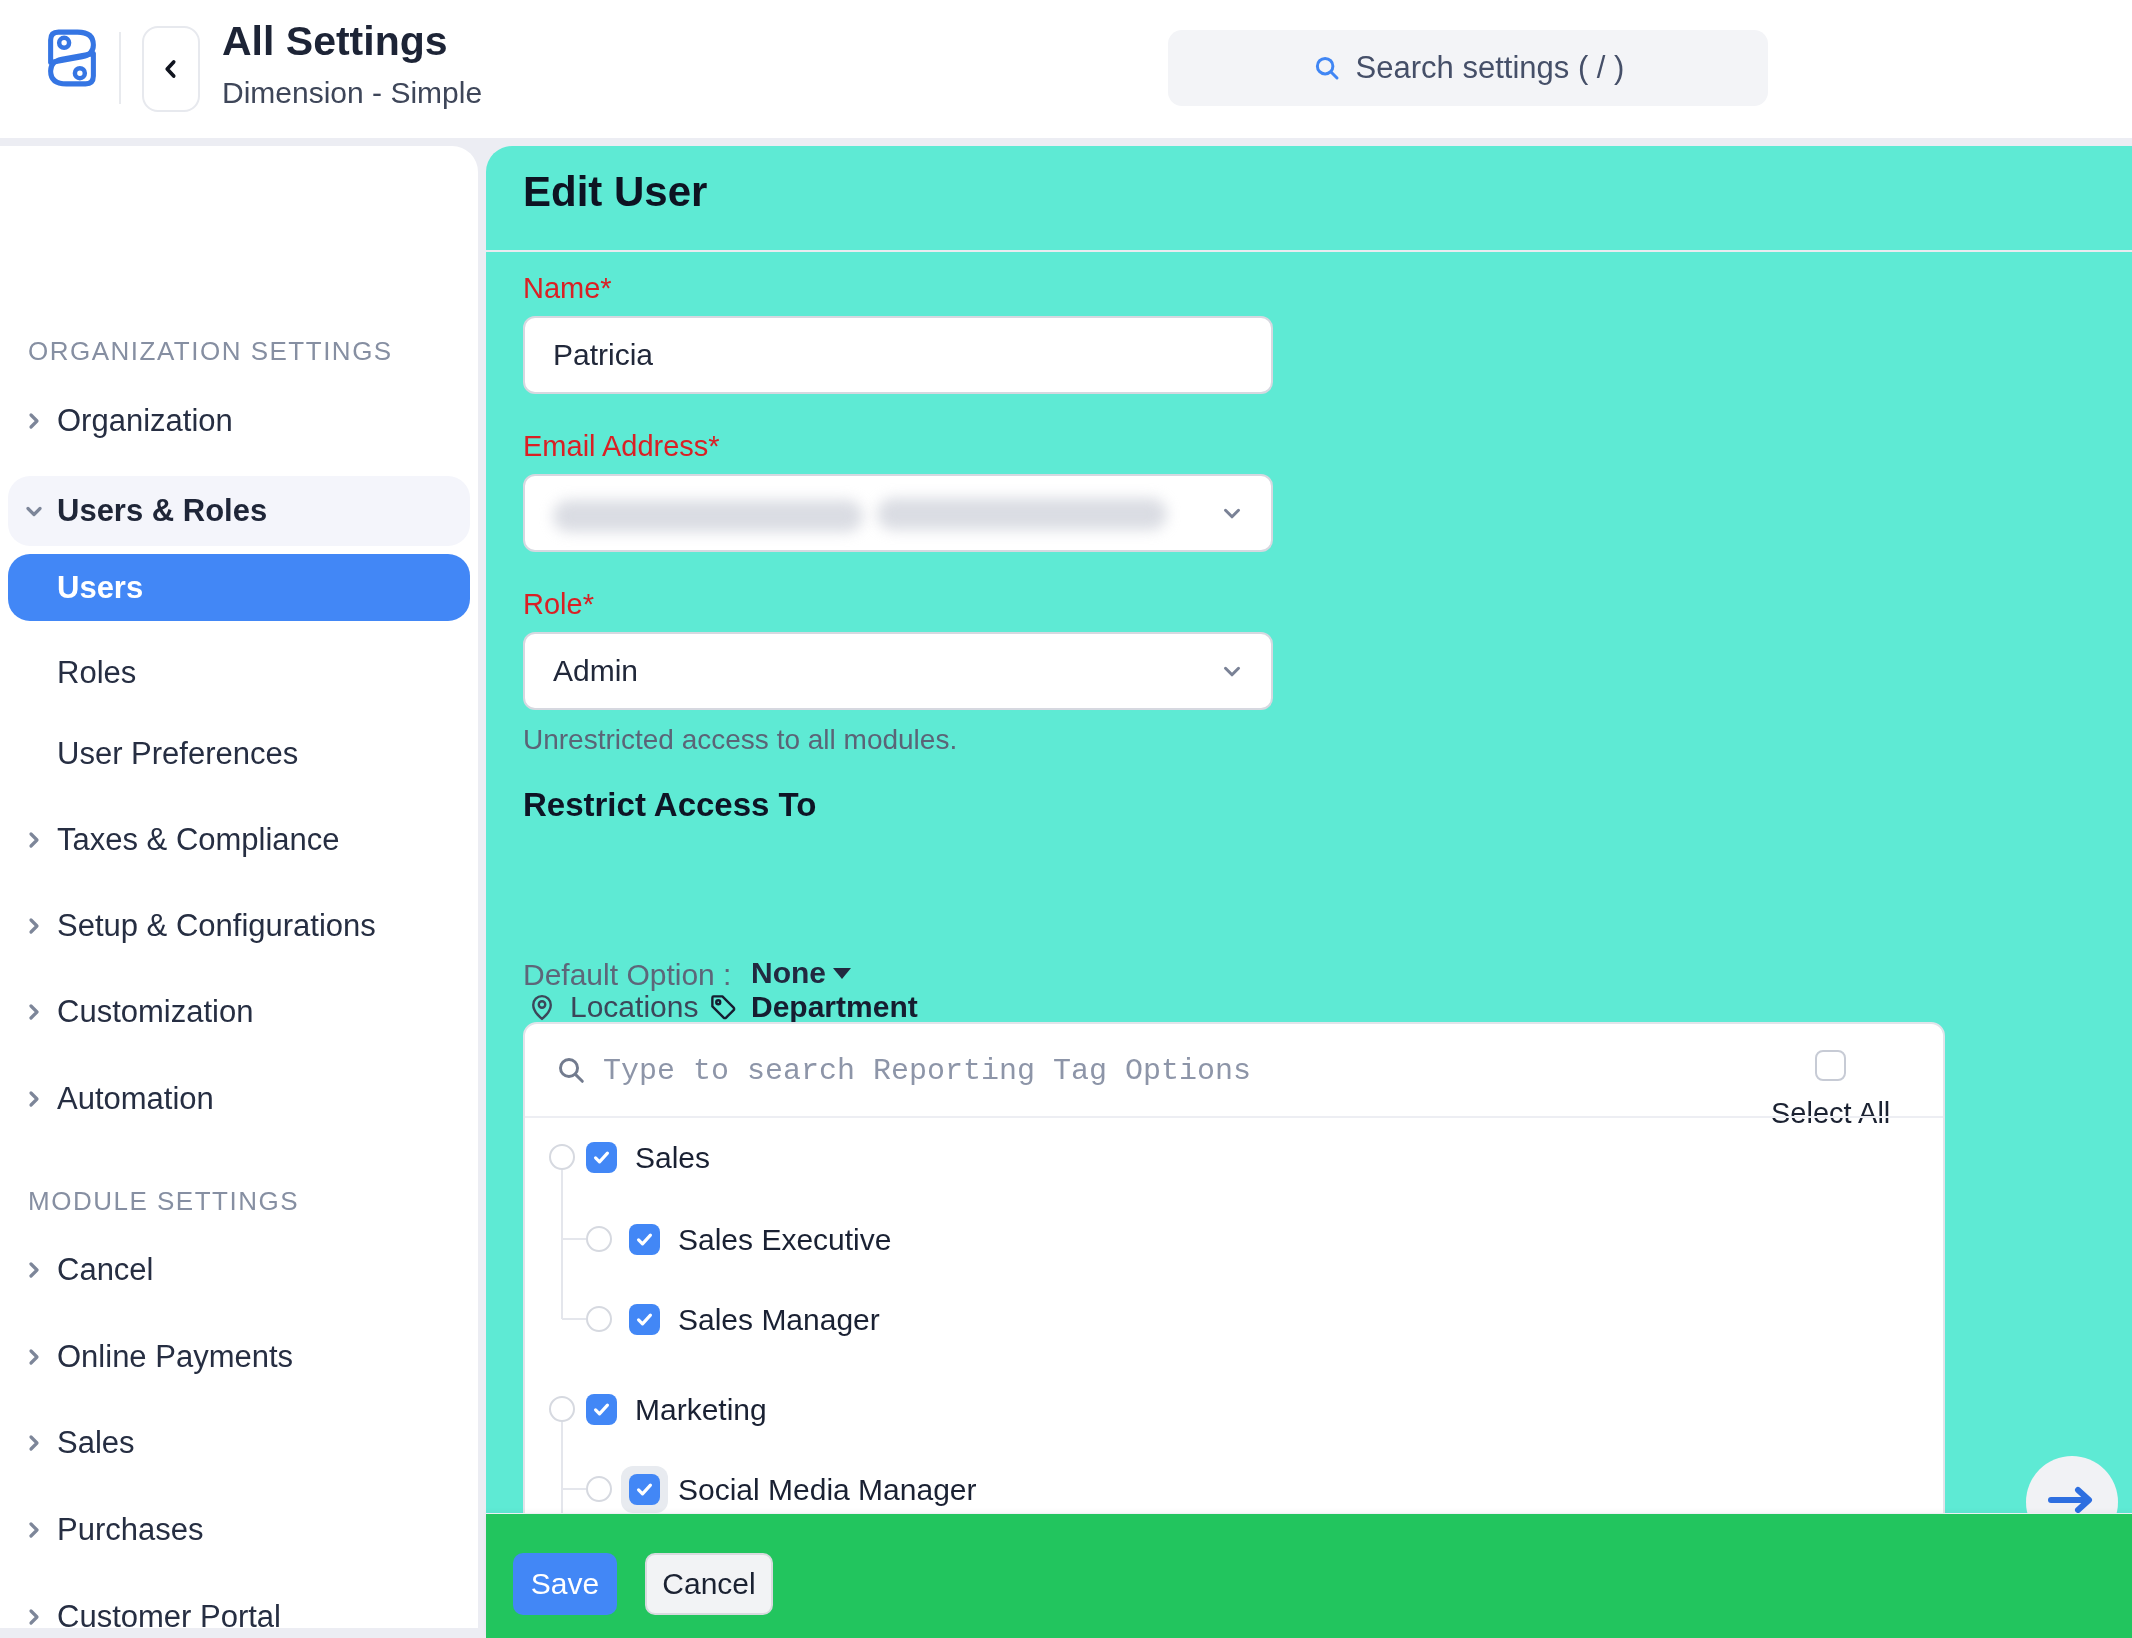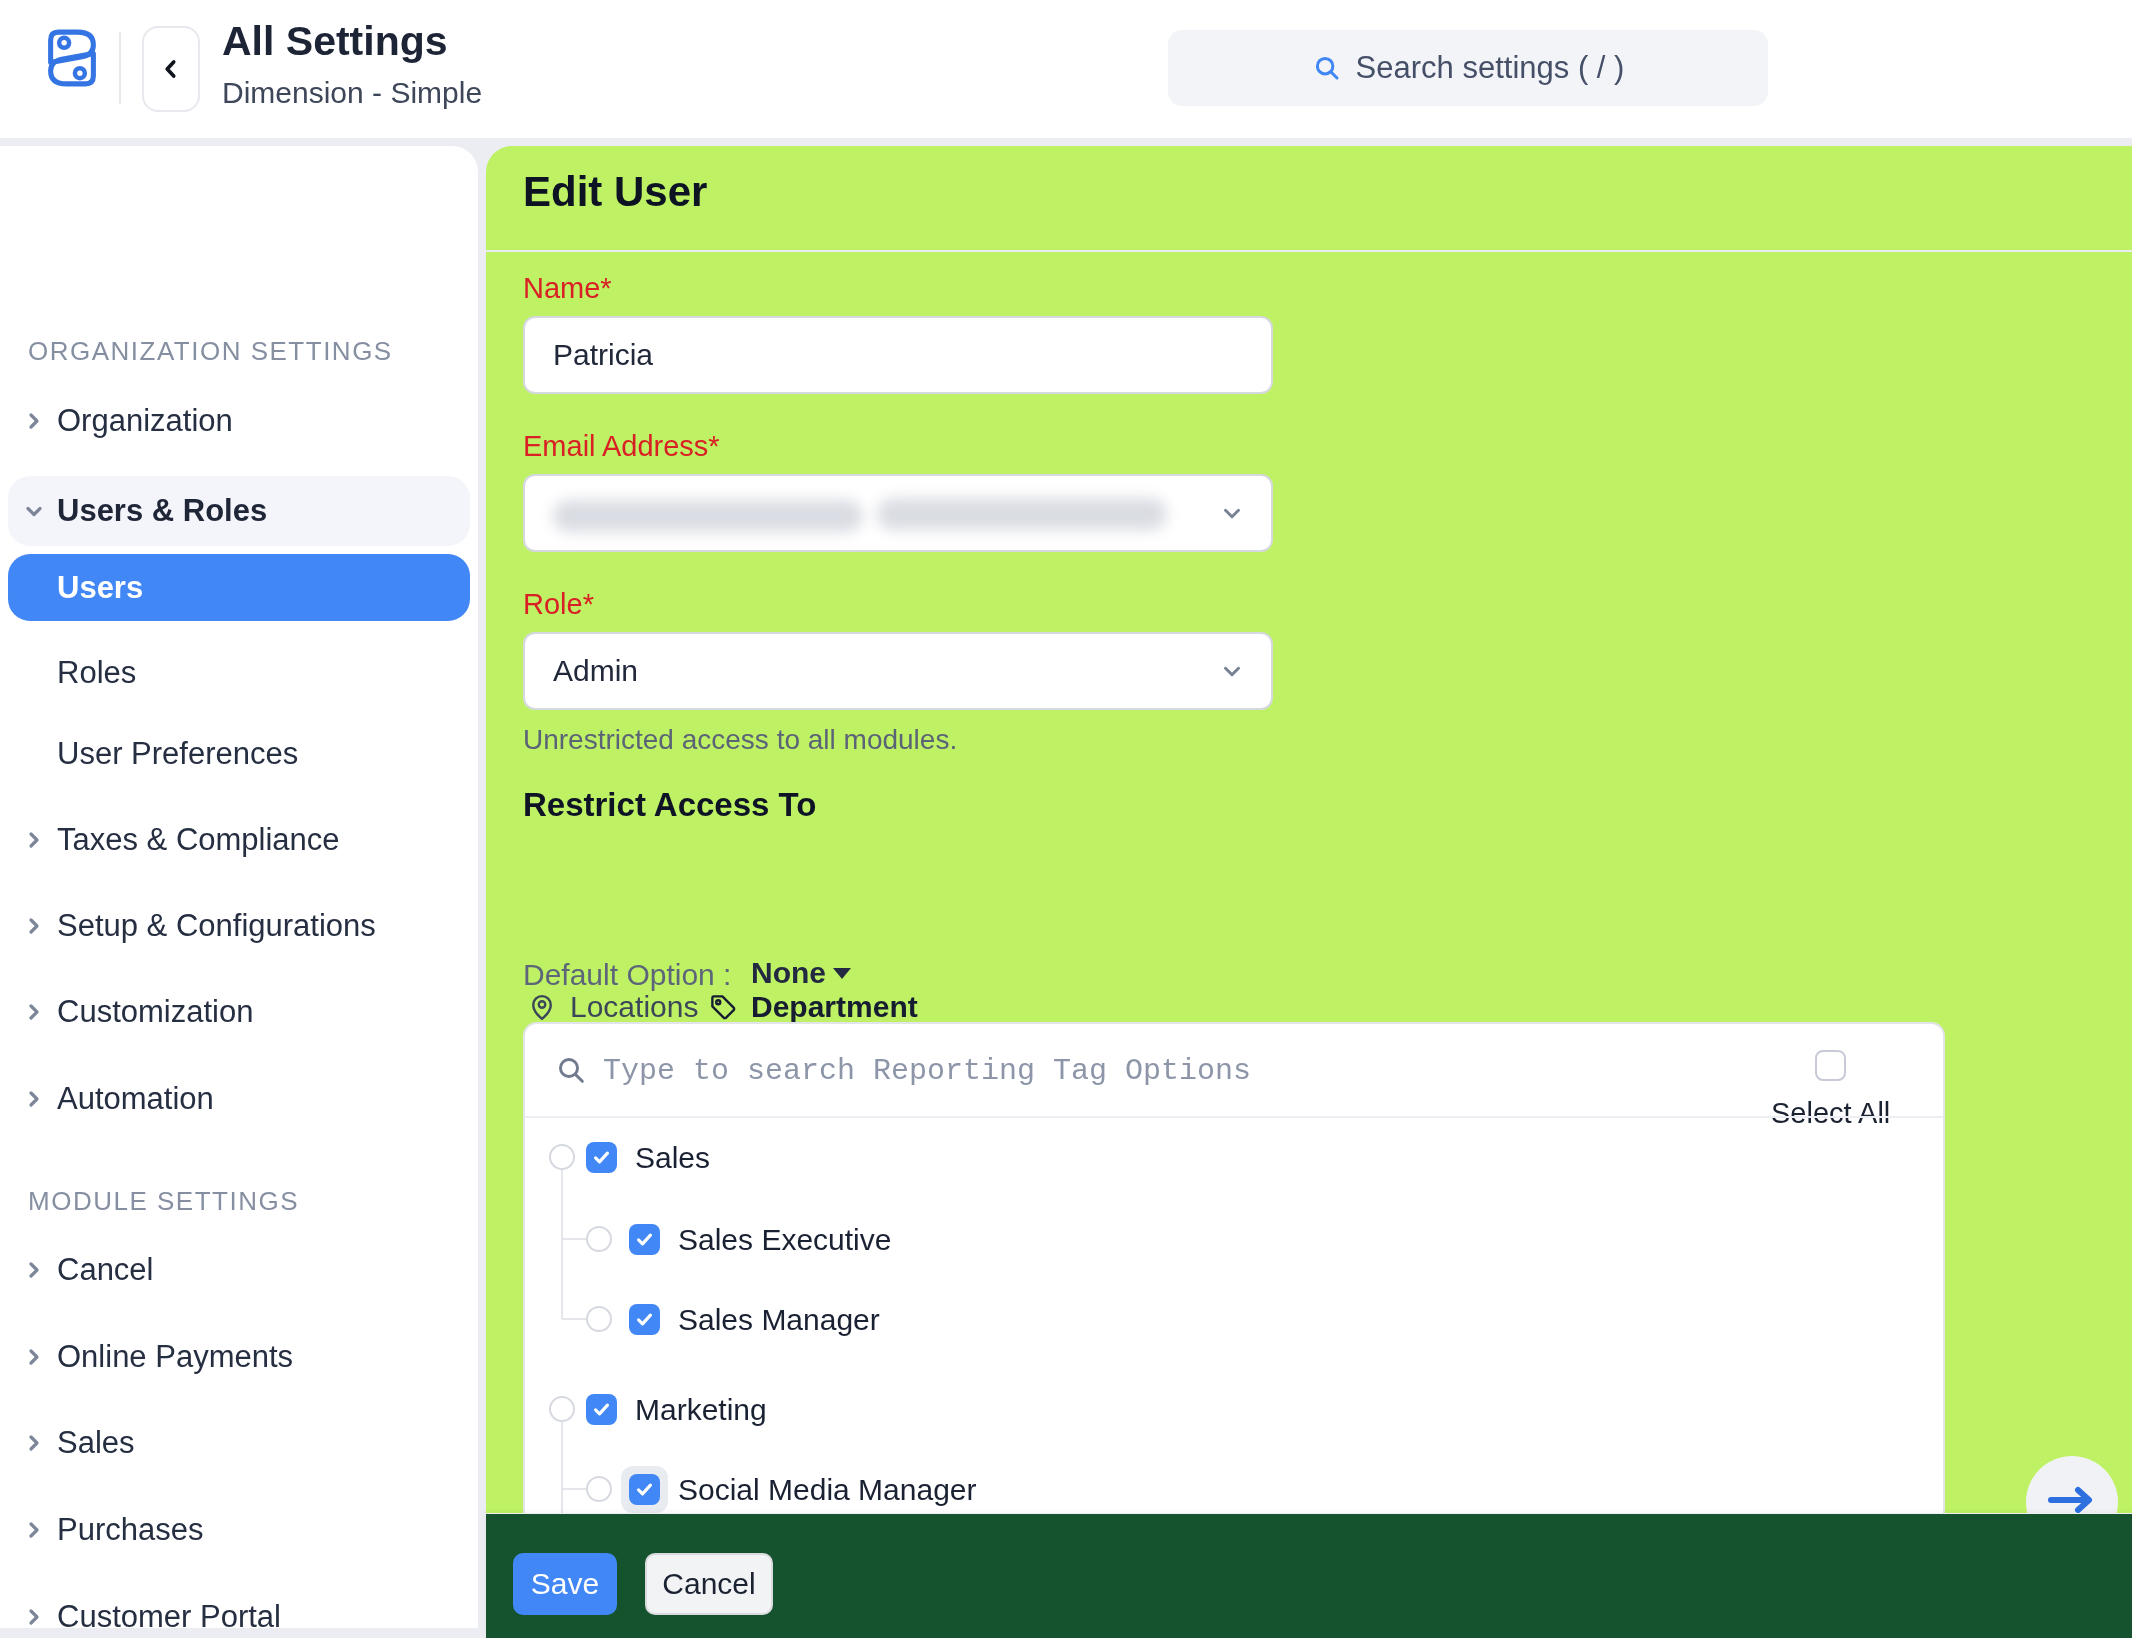--- a/index.html
+++ b/index.html
@@ -36,21 +36,21 @@
   .side-section{position:absolute;left:28px;font-size:26px;letter-spacing:1.5px;color:#868fa2;font-weight:500;}
   .srow{position:absolute;left:0;width:478px;height:70px;display:flex;align-items:center;padding-left:57px;
     font-size:31px;color:var(--side-ink);font-weight:500;cursor:pointer;}
   .srow .chev{position:absolute;left:22px;width:24px;height:24px;color:#7d8699;}
   .pill{left:8px;width:462px;border-radius:22px;padding-left:49px;}
   .pill .chev{left:14px;}
   .pill-light{background:#f4f5fb;font-weight:600;color:#1f2638;}
   .pill-active{background:var(--blue);color:#fff;font-weight:700;}
 
   
-  .content{position:absolute;left:486px;top:146px;width:1646px;height:1492px;background:#bef264;border-radius:26px 0 0 0;z-index:1;}
+  .content{position:absolute;left:486px;top:146px;width:1646px;height:1492px;background:#5eead4;border-radius:26px 0 0 0;z-index:1;}
   .form-title{position:absolute;left:37px;top:22px;font-size:42px;font-weight:700;color:var(--ink-dark);}
   .divider1{position:absolute;left:0;top:104px;width:1646px;height:2px;background:#e9ebf0;}
   .flabel{position:absolute;left:37px;font-size:29px;font-weight:500;color:var(--red);}
   .field{position:absolute;left:37px;width:750px;height:78px;border:2px solid var(--border);border-radius:12px;background:#fff;}
   input.field{padding:0 28px;font-size:30px;color:#21283a;outline:none;}
   .select{display:flex;align-items:center;padding:0 28px;font-size:30px;color:#21283a;cursor:pointer;}
   .select .sel-chev{position:absolute;right:26px;width:26px;height:26px;color:#7a8296;}
   .blur-bar{position:absolute;height:32px;background:#bcc0cc;filter:blur(7px);border-radius:16px;opacity:.55;}
   .help{position:absolute;left:37px;font-size:28px;color:#5b6477;}
   .restrict-h{position:absolute;left:37px;font-size:33px;font-weight:700;color:#0e1425;}
@@ -80,21 +80,21 @@
   .cb{position:absolute;width:31px;height:31px;border-radius:8px;background:var(--blue);
     display:flex;align-items:center;justify-content:center;cursor:pointer;}
   .cb svg{width:19px;height:19px;color:#fff;}
   .cb-halo{position:absolute;width:47px;height:47px;border-radius:12px;background:#e8ebf0;}
   .tree-label{position:absolute;font-size:30px;color:#1a2133;}
 
   
   .fab{position:absolute;left:2026px;top:1456px;width:92px;height:92px;border-radius:50%;background:#f1f2f5;border:none;
     display:flex;align-items:center;justify-content:center;cursor:pointer;z-index:3;}
   .fab svg{width:52px;height:28px;color:#2e6fe0;margin-top:-4px;}
-  .footer{position:absolute;left:486px;top:1513px;width:1646px;height:125px;background:#14532d;z-index:4;
+  .footer{position:absolute;left:486px;top:1513px;width:1646px;height:125px;background:#22c55e;z-index:4;
     border-top:1px solid #eef0f4;box-shadow:0 -2px 5px rgba(20,24,40,.04);}
   .btn-save{position:absolute;left:27px;top:39px;width:104px;height:62px;border:none;border-radius:10px;
     background:var(--blue);color:#fff;font-size:30px;cursor:pointer;}
   .btn-cancel{position:absolute;left:159px;top:39px;width:128px;height:62px;border:2px solid #d8dade;border-radius:10px;
     background:#f2f3f5;color:#1b2232;font-size:30px;cursor:pointer;}
 </style>
 </head>
 <body>
 
 <div class="header">

